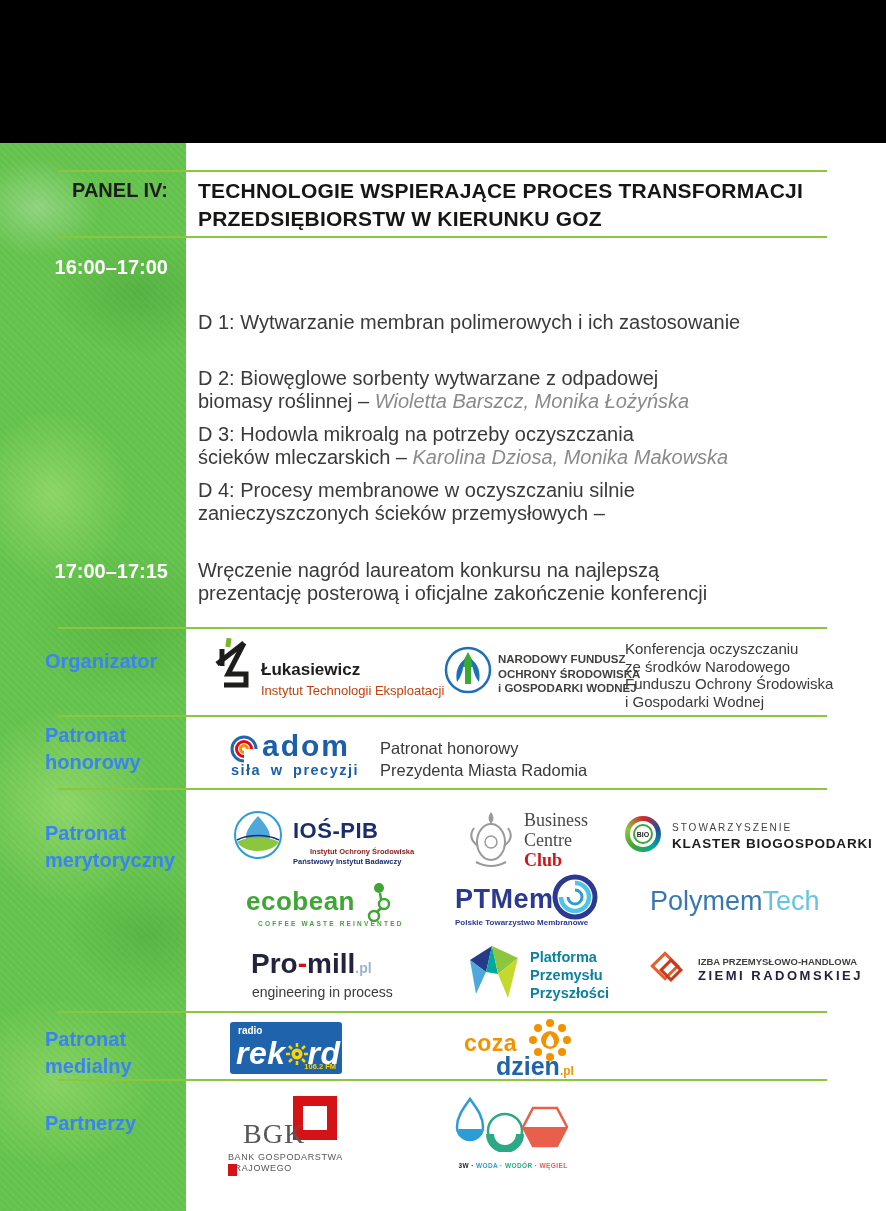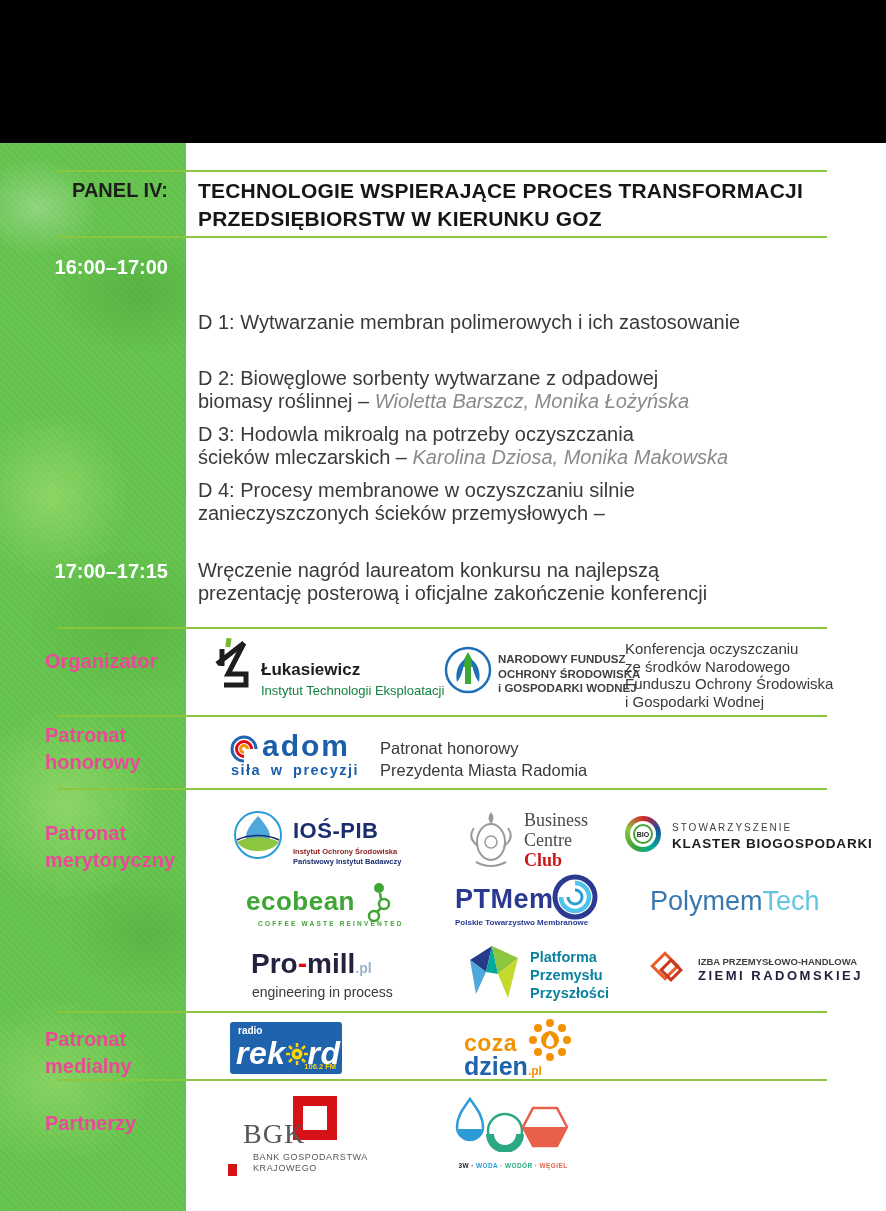--- a/index.html
+++ b/index.html
@@ -18,33 +18,33 @@
       radial-gradient(110px 120px at 28% 33%, rgba(190,235,130,0.45), transparent 70%),
       radial-gradient(150px 110px at 70% 45%, rgba(60,150,40,0.28), transparent 70%),
       radial-gradient(130px 140px at 35% 62%, rgba(200,240,140,0.40), transparent 70%),
       radial-gradient(120px 90px at 80% 74%, rgba(52,140,38,0.25), transparent 70%),
       radial-gradient(140px 120px at 30% 88%, rgba(190,235,130,0.38), transparent 70%),
       repeating-linear-gradient(45deg, rgba(255,255,255,0.05) 0 2px, transparent 2px 5px);
   }
 
   .hr { left:58px; width:769px; height:2px; background:#8CC63E; }
 
-  .side-label { color:#ec4899; font-weight:700; font-size:20px; line-height:27px; }
+  .side-label { color:#3b82f6; font-weight:700; font-size:20px; line-height:27px; }
   .time { color:#fff; font-weight:700; font-size:20px; left:38px; width:130px; text-align:right; }
   .panel-label { color:#1d1d1b; font-weight:800; font-size:20px; left:38px; width:130px; text-align:right; }
 
   .panel-title { left:198px; top:177px; font-size:21px; font-weight:800; color:#161615;
                  line-height:27.5px; letter-spacing:0.2px; }
 
   .para { left:198px; width:640px; font-size:20px; color:#3A3A39; line-height:23.4px; }
   .names { color:#8A8A8A; font-style:italic; }
 
   
   .luk-name { font-size:17px; font-weight:700; color:#1d1d1b; }
-  .luk-sub  { font-size:13px; color:#15803d; }
+  .luk-sub  { font-size:13px; color:#c2410c; }
   .nfos-text { font-size:11.5px; font-weight:700; color:#3f3f3e; line-height:14.5px; }
   .funding { font-size:15px; color:#3A3A39; line-height:17.5px; }
 
   .radom-word { font-size:30px; font-weight:700; color:#1B5FAA; letter-spacing:2px; }
   .radom-sub { font-size:14.5px; font-weight:700; color:#1B5FAA; letter-spacing:1.5px; word-spacing:4px; }
   .patron-text { font-size:16.5px; color:#3A3A39; line-height:21.5px; }
 
   .ios-title { font-size:22px; font-weight:700; color:#1A2E6E; letter-spacing:0.5px; }
   .ios-sub1 { font-size:7.5px; font-weight:700; color:#8B1A1A; }
   .ios-sub2 { font-size:7.5px; font-weight:700; color:#1A2E6E; }
@@ -72,21 +72,21 @@
   .platforma-text { font-size:14.5px; font-weight:600; color:#0C82A0; line-height:18px; }
   .izba-l1 { font-size:9.5px; font-weight:700; color:#3f3f3e; }
   .izba-l2 { font-size:13px; font-weight:700; letter-spacing:2.5px; color:#23233F; }
 
   .rekord-box { width:112px; height:52px; background:#1F63AC; border-radius:3px; }
   .rekord-radio { position:absolute; left:8px; top:3px; font-size:10px; font-weight:700; color:#fff; }
   .rekord-main { position:absolute; left:6px; top:13px; font-size:32px; font-weight:800; color:#fff;
                  font-style:italic; letter-spacing:0.5px; display:flex; align-items:center; }
   .rekord-fm { position:absolute; right:6px; bottom:3px; font-size:7.5px; font-weight:700; color:#FFD500; }
   .coza-w1 { font-size:23px; font-weight:800; color:#F39200; letter-spacing:0.5px; }
-  .coza-w2 { font-size:25px; font-weight:800; color:#1F63AA; }
+  .coza-w2 { font-size:25px; font-weight:800; color:#1F63AA;margin-left:32px; }
   .coza-tld { font-size:12px; font-weight:700; color:#F39200; }
 
   .bgk-square { width:44px; height:44px; border:10px solid #D51317; }
   .bgk-abbr { font-family:"Liberation Serif", serif; font-size:28px; color:#575756; letter-spacing:1px; }
   .bgk-sub { font-size:9px; color:#575756; letter-spacing:0.6px; line-height:11px; }
   .bgk-dot { width:9px; height:12px; background:#D51317; }
   .w3-caption { font-size:6.5px; font-weight:700; letter-spacing:0.4px; }
   .w3-s1 { color:#1d1d1b; } .w3-s2 { color:#2D9BD6; } .w3-s3 { color:#2BA884; } .w3-s4 { color:#E8604C; }
 </style>
 </head>
@@ -194,21 +194,21 @@
     <div>Prezydenta Miasta Radomia</div>
   </div>
 
   <svg class="abs" style="left:233px; top:810px" width="50" height="50" viewBox="0 0 50 50">
     <circle cx="25" cy="25" r="23" fill="#fff" stroke="#2B9CD8" stroke-width="2"></circle>
     <path d="M25 6 C33 15 37 21 37 27 a12 12 0 0 1 -24 0 C13 21 17 15 25 6 Z" fill="#4FA8DC"></path>
     <path d="M4 32 C14 26 36 26 46 32 C38 44 12 44 4 32 Z" fill="#8CC63E"></path>
     <path d="M4 30 C16 24 34 24 46 30" stroke="#1A2E6E" stroke-width="1.5" fill="none"></path>
   </svg>
   <div class="abs ios-title" style="left:293px; top:818px">IOŚ-PIB</div>
-  <div class="abs ios-sub1" style="left:293px; top:847px">Instytut Ochrony Środowiska</div>
+  <div class="abs ios-sub1" style="left:310px; top:847px">Instytut Ochrony Środowiska</div>
   <div class="abs ios-sub2" style="left:293px; top:857px">Państwowy Instytut Badawczy</div>
 
   <svg class="abs" style="left:464px; top:806px" width="54" height="64" viewBox="0 0 54 64">
     <ellipse cx="27" cy="36" rx="14" ry="18" fill="none" stroke="#9a9a9a" stroke-width="2"></ellipse>
     <path d="M27 6 q5 6 0 12 q-5 -6 0 -12" fill="#9a9a9a"></path>
     <path d="M10 22 q-7 10 4 18" fill="none" stroke="#9a9a9a" stroke-width="2"></path>
     <path d="M44 22 q7 10 -4 18" fill="none" stroke="#9a9a9a" stroke-width="2"></path>
     <path d="M12 56 q15 8 30 0" fill="none" stroke="#9a9a9a" stroke-width="2"></path>
     <circle cx="27" cy="36" r="6" fill="none" stroke="#9a9a9a" stroke-width="1.5"></circle>
   </svg>
@@ -307,21 +307,21 @@
       <circle cx="22" cy="22" r="9"></circle>
     </g>
     <path d="M22 16 C25 20 26 22 26 24.5 a4 4 0 0 1 -8 0 C18 22 19 20 22 16 Z" fill="#fff"></path>
   </svg>
   <div class="abs" style="left:464px; top:1052px">
     <span class="coza-w2">dzien</span><span class="coza-tld">.pl</span>
   </div>
 
   <div class="abs bgk-square" style="left:293px; top:1096px"></div>
   <div class="abs bgk-abbr" style="left:243px; top:1118px">BGK</div>
-  <div class="abs bgk-sub" style="left:253px; top:1152px">
+  <div class="abs bgk-sub" style="left:228px; top:1152px">
     <div>BANK GOSPODARSTWA</div>
     <div>KRAJOWEGO</div>
   </div>
   <div class="abs bgk-dot" style="left:228px; top:1164px"></div>
 
   <svg class="abs" style="left:452px; top:1096px" width="36" height="52" viewBox="0 0 36 52">
     <path d="M18 3 C26 14 31 21 31 31 a13 13 0 0 1 -26 0 C5 21 10 14 18 3 Z" fill="none" stroke="#2D9BD6" stroke-width="2.5"></path>
     <path d="M6.5 33 a11.5 11.5 0 0 0 23 0 Z" fill="#2D9BD6"></path>
   </svg>
   <svg class="abs" style="left:484px; top:1110px" width="42" height="42" viewBox="0 0 42 42">

